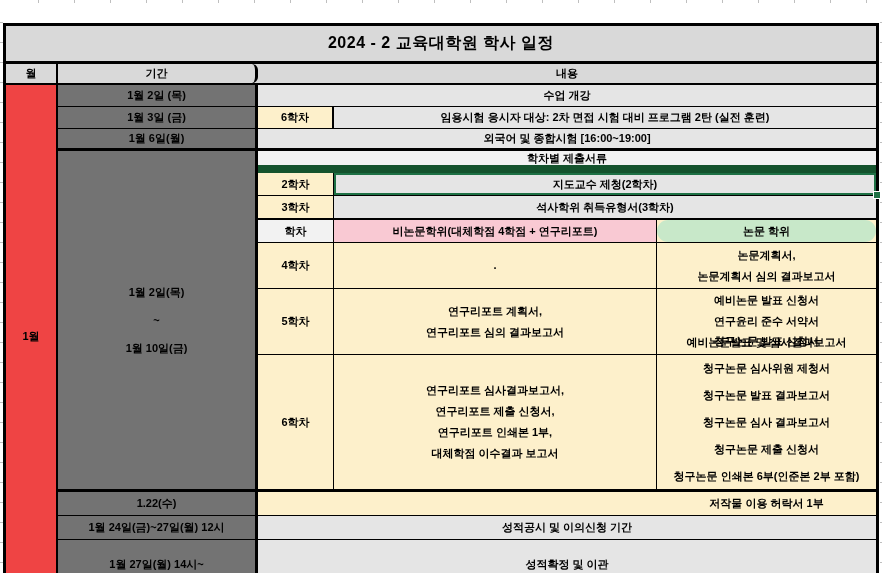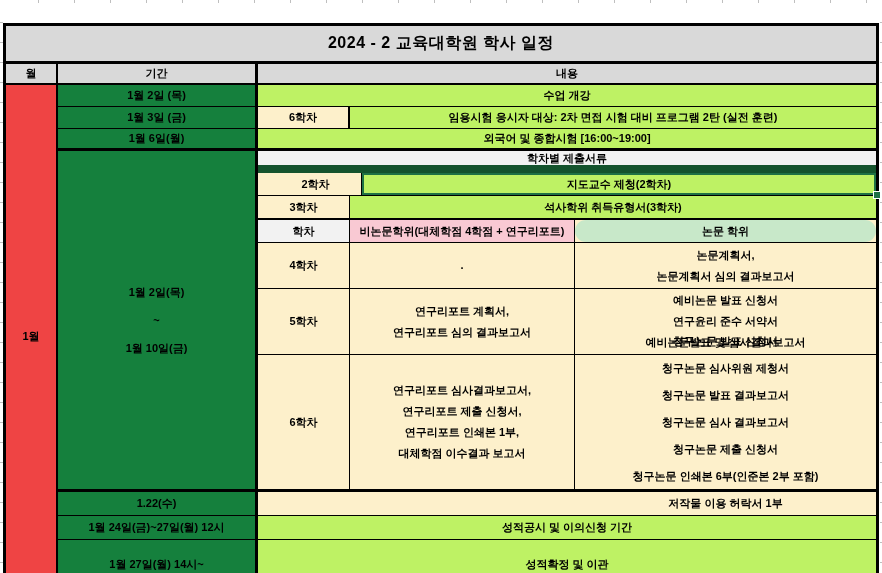--- a/index.html
+++ b/index.html
@@ -18,46 +18,46 @@
 
   .table { position:absolute; left:3px; top:3px; width:876px; height:568px;
     border:3px solid #000; display:flex; flex-direction:column; background:#FDF0CB;margin-top:20px; }
 
   .title { height:38px; border-bottom:3px solid #000; background:#D9D9D9;
     display:flex; align-items:center; justify-content:center; font-size:16px; letter-spacing:0.5px; }
 
   .hdr { height:21px; border-bottom:2px solid #000; background:#D9D9D9; display:flex; font-size:11px; }
   .cell { display:flex; align-items:center; justify-content:center; text-align:center; }
   .hdr .m { width:52px; border-right:2px solid #000; }
-  .hdr .p { width:200px; border-right:3px solid #000; }
+  .hdr .p { width:200px; border-right:3px solid #000;border-radius:6px; }
   .hdr .c { flex:1; }
 
   .body { flex:1; display:flex; font-size:11px; }
   .month { width:52px; border-right:2px solid #000; background:#ef4444;
     display:flex; align-items:center; justify-content:center; }
   .rcol { flex:1; display:flex; flex-direction:column; }
 
   .row { display:flex; border-bottom:1px solid #000; }
-  .pcell { width:200px; border-right:3px solid #000; background:#15803d; }
-  .ccell { flex:1; background:#bef264;text-align:center; }
-  .scell { width:92px; border-right:1px solid #000; background:#FDF0CB; }
+  .pcell { width:200px; border-right:3px solid #000; background:#737373; }
+  .ccell { flex:1; background:#e5e5e5;text-align:center; }
+  .scell { width:76px; border-right:1px solid #000; background:#FDF0CB; }
   .h22 { height:22px; }
   .thick-b { border-bottom-width:3px; border-bottom-style:solid; border-bottom-color:#000; }
 
   .group { height:341px; border-bottom:3px solid #000; }
   .pcell.merged { white-space:pre-line; line-height:28px; }
   .subcol { flex:1; display:flex; flex-direction:column; }
   .srow { display:flex; border-bottom:1px solid #000; }
   .sec { height:22px; border-bottom:8px solid #14532d; background:#F2F2F2; }
   .sec .full { flex:1; }
   .r2h { height:23px; }
   .r3h { height:24px; border-bottom-width:2px; }
   .dth { height:23px; }
   .scell.gray { background:#F2F2F2; }
-  .mid { width:225px; border-right:1px solid #000; background:#FDF0CB; }
+  .mid { width:323px; border-right:1px solid #000; background:#FDF0CB; }
   .mid.pink { background:#F9C9D3; }
   .rgt { flex:1; background:#FDF0CB; }
   .rgt.green { background:#C8E8C9;border-radius:11px; }
   .r4h { height:46px; } .r5h { height:66px; }
   .r6h { height:134px; border-bottom:0; }
   .ml { white-space:pre-line; line-height:21px; }
   .ml19 { white-space:pre-line; line-height:27px; }
 
   .b26 { height:26px; } .b24 { height:24px; } .blast { flex:1; border-bottom:0; }
 
@@ -110,21 +110,21 @@
           <div class="cell pcell merged">1월 2일(목)
 ~
 1월 10일(금)</div>
 
           <div class="subcol">
 
             <div class="srow sec">
               <div class="cell full">학차별 제출서류</div>
             </div>
 
-            <div class="srow r2h" style="position: relative; padding-left: 12px;">
+            <div class="srow r2h" style="position: relative;">
               <div class="cell scell">2학차</div>
               <div class="cell ccell selected">지도교수 제청(2학차)</div>
               <div class="fill-handle" style="position:absolute;"></div>
             </div>
 
             <div class="srow r3h">
               <div class="cell scell">3학차</div>
               <div class="cell ccell">석사학위 취득유형서(3학차)</div>
             </div>
 

